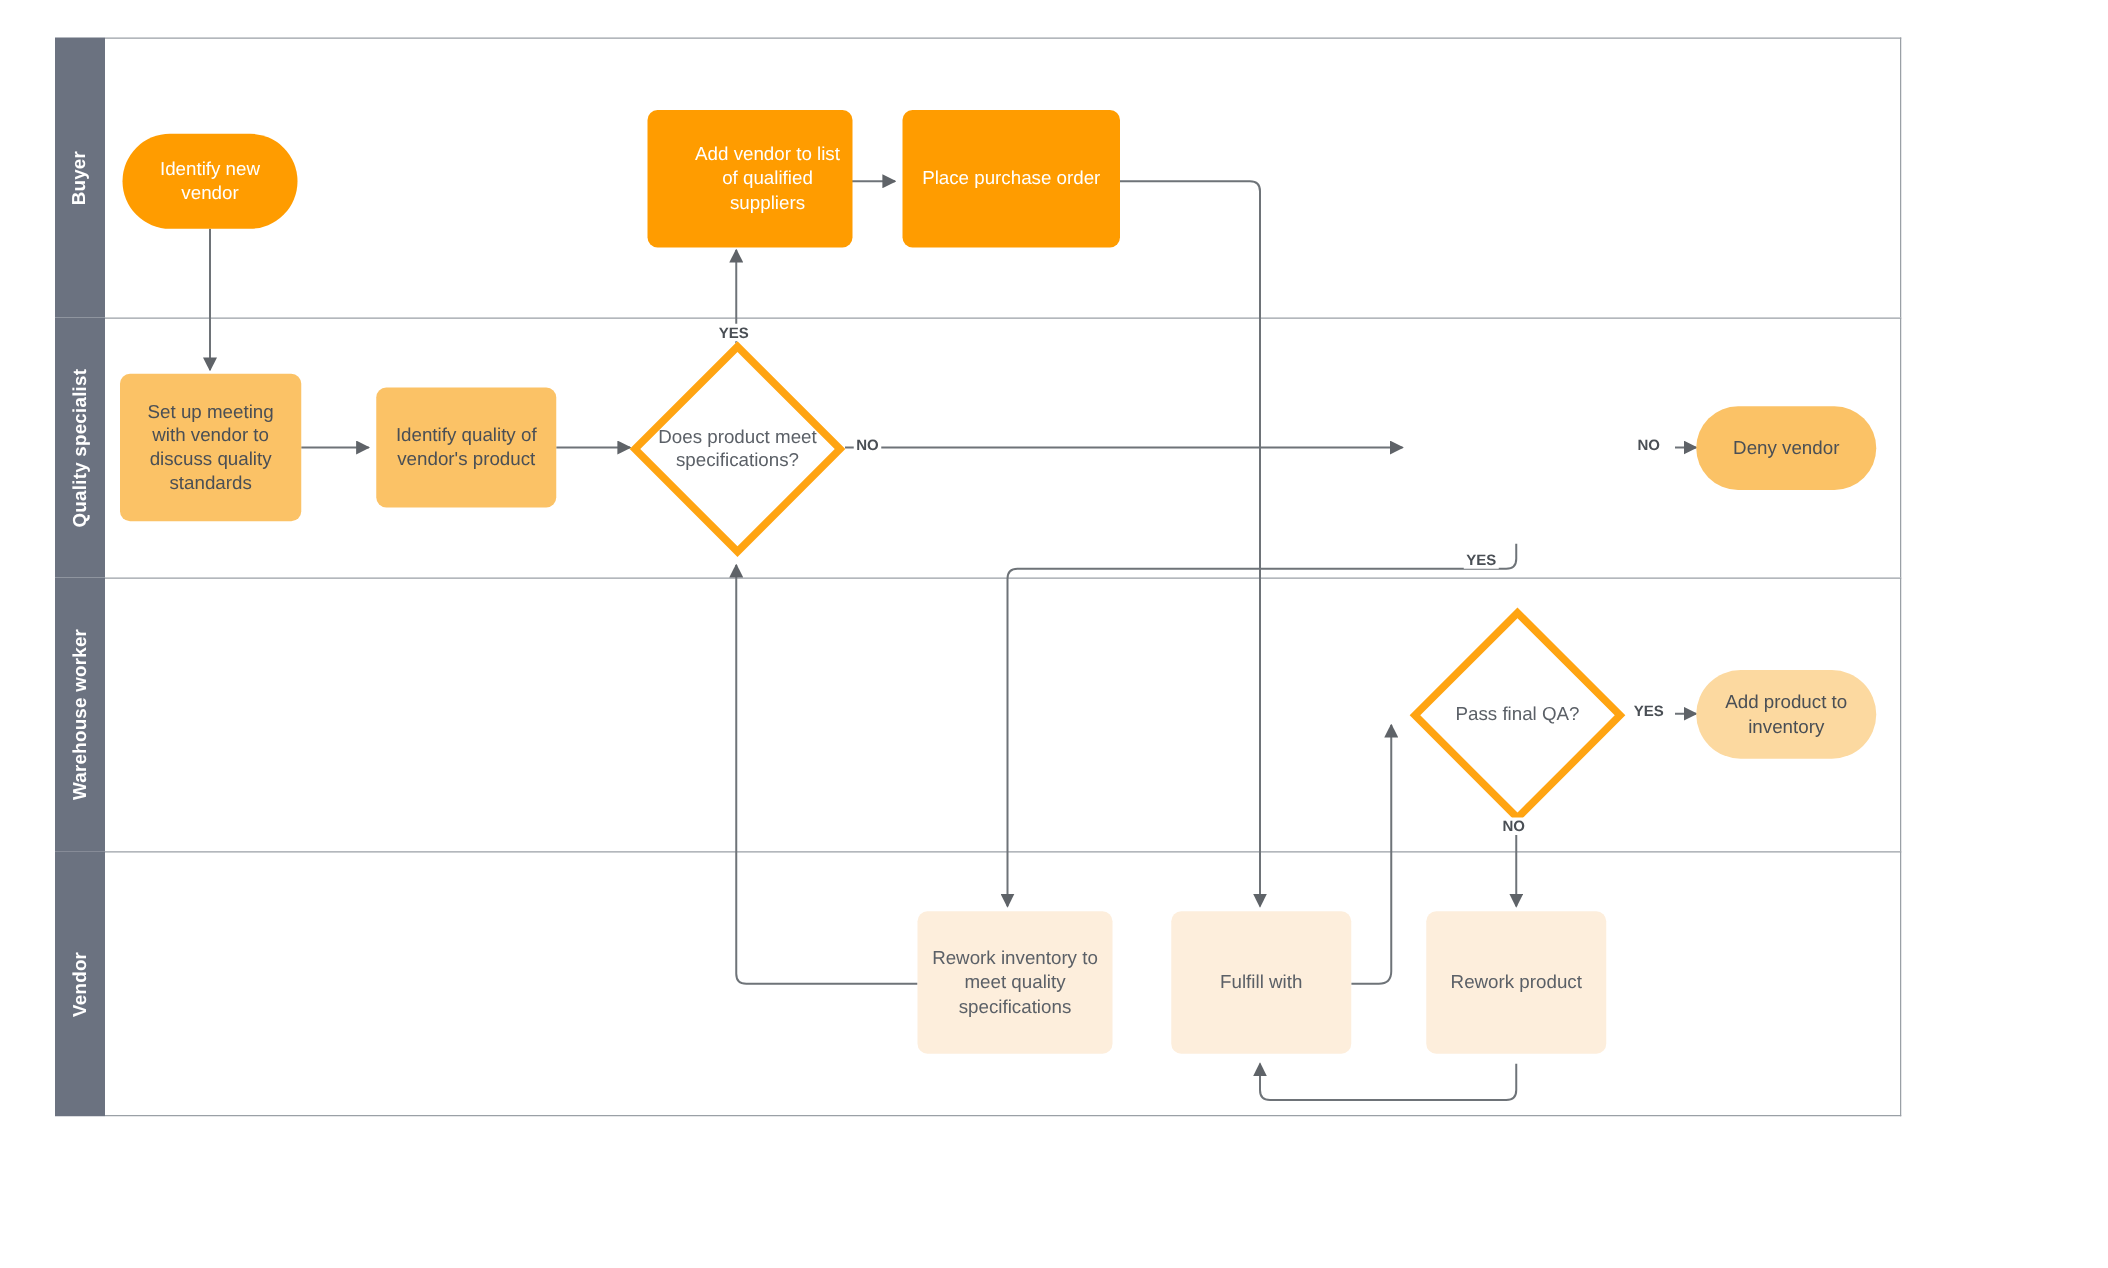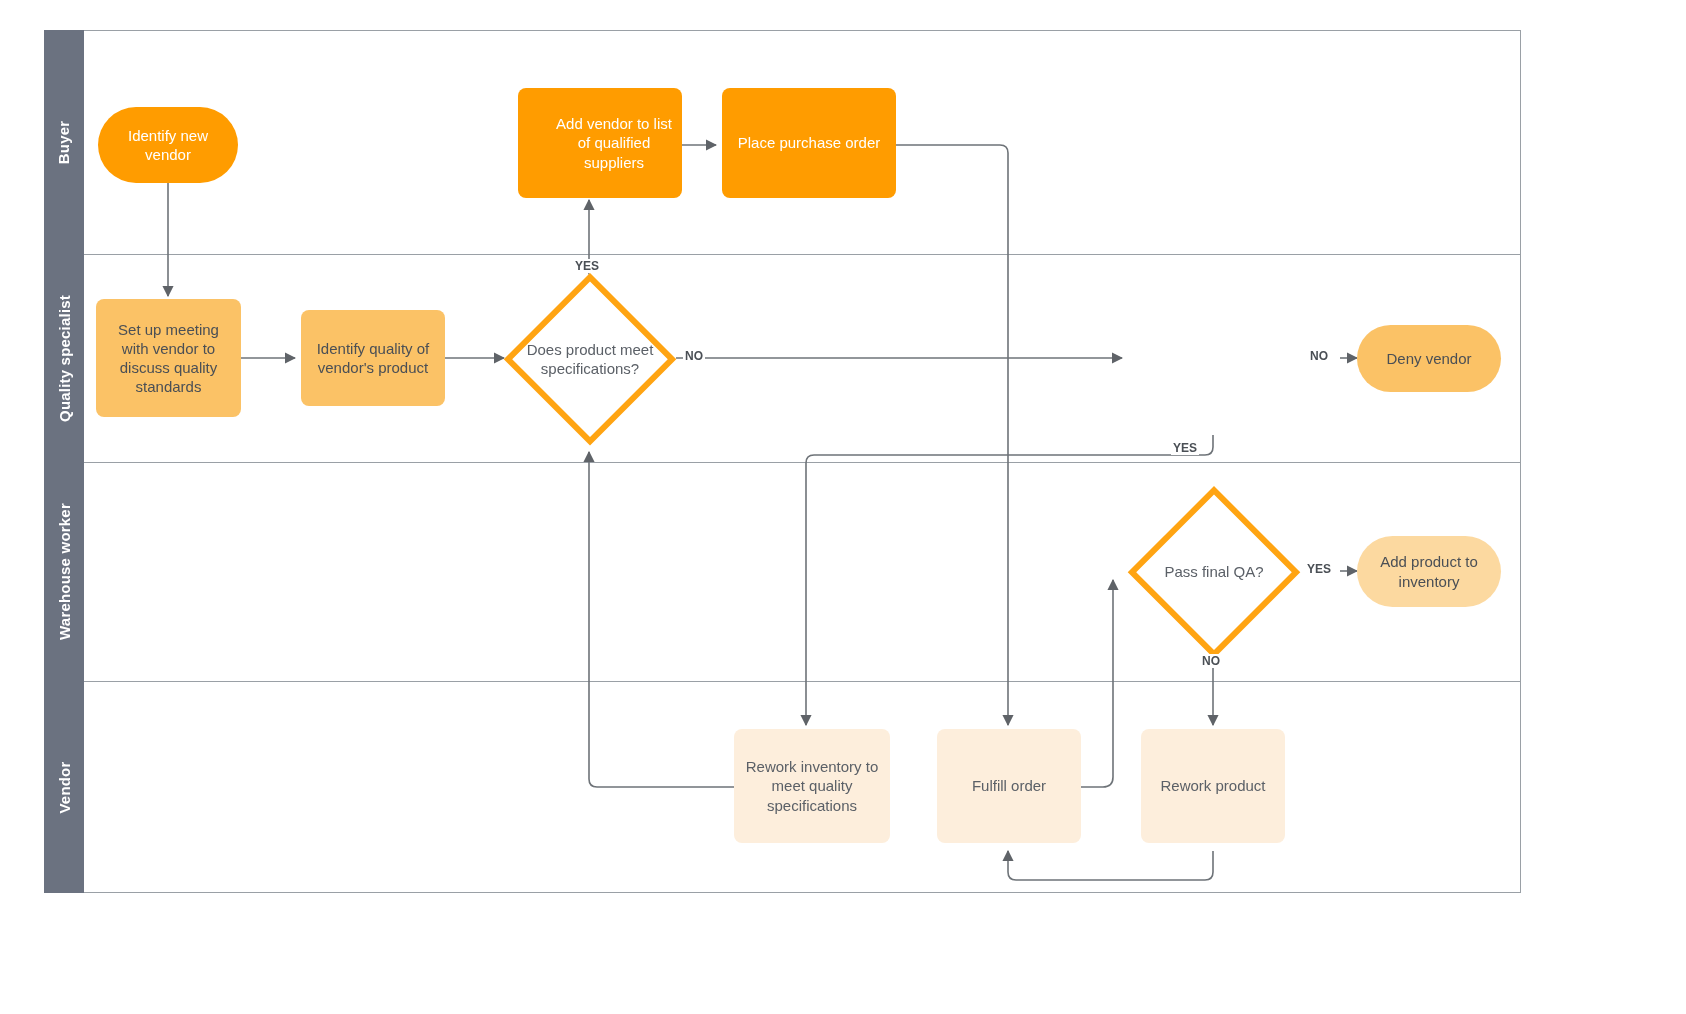--- a/index.html
+++ b/index.html
@@ -220,21 +220,21 @@
 
   <div class="node terminator lighter" style="left:1357px;top:536px;width:144px;height:71px;">
     <div class="txt">Add product to inventory</div>
   </div>
 
   <div class="node process pale" style="left:734px;top:729px;width:156px;height:114px;">
     <div class="txt">Rework inventory to meet quality specifications</div>
   </div>
 
   <div class="node process pale" style="left:937px;top:729px;width:144px;height:114px;">
-    <div class="txt">Fulfill order</div>
+    <div class="txt">Fulfill with</div>
   </div>
 
   <div class="node process pale" style="left:1141px;top:729px;width:144px;height:114px;">
     <div class="txt">Rework product</div>
   </div>
 
   <div class="edge-label" style="left:573px;top:259px;">YES</div>
   <div class="edge-label" style="left:683px;top:349px;">NO</div>
   <div class="edge-label" style="left:1308px;top:349px;">NO</div>
   <div class="edge-label" style="left:1171px;top:441px;">YES</div>

